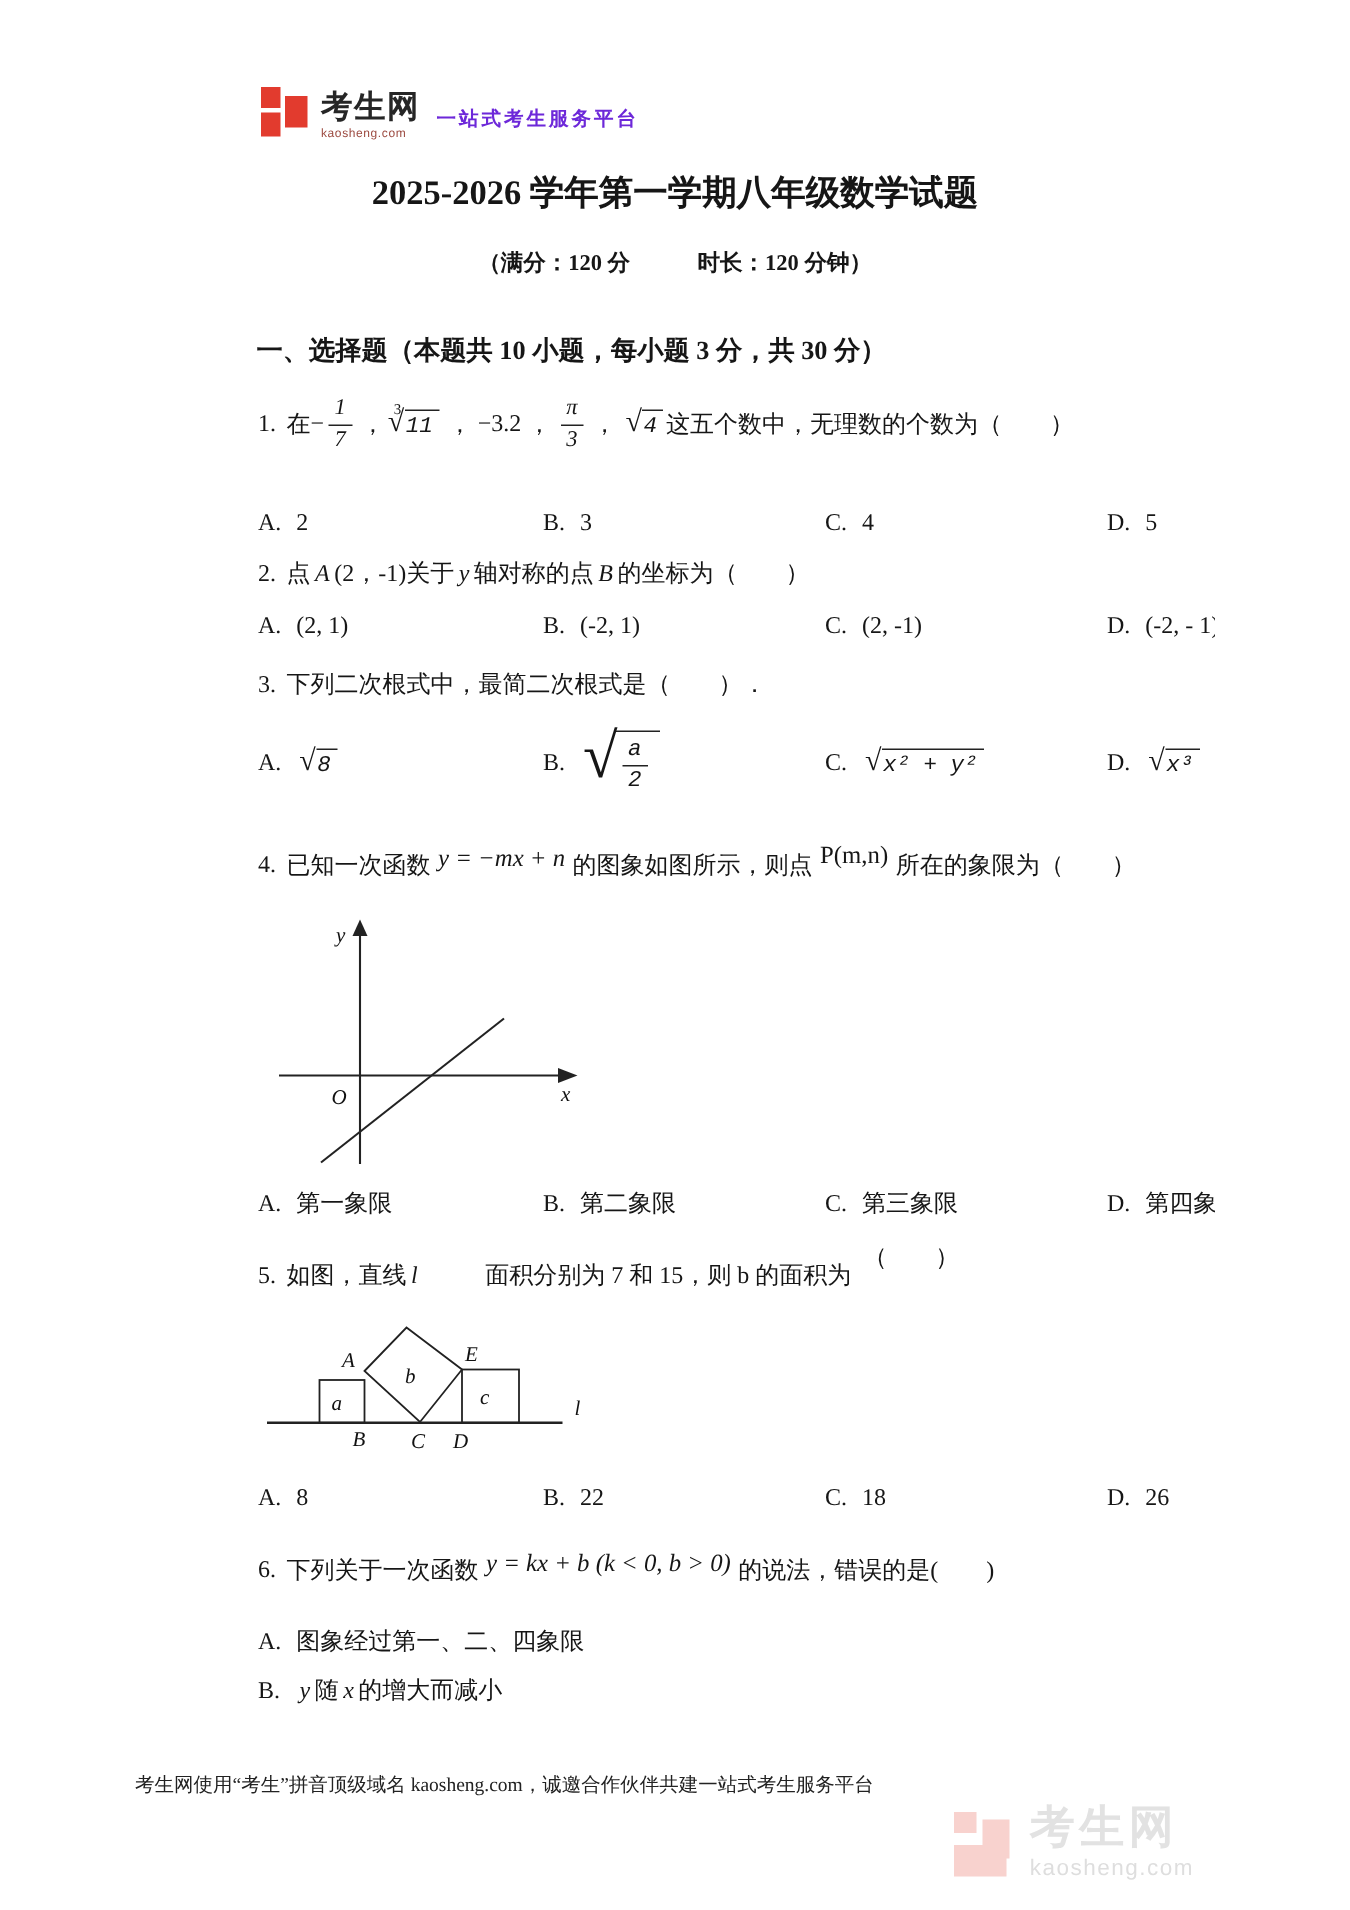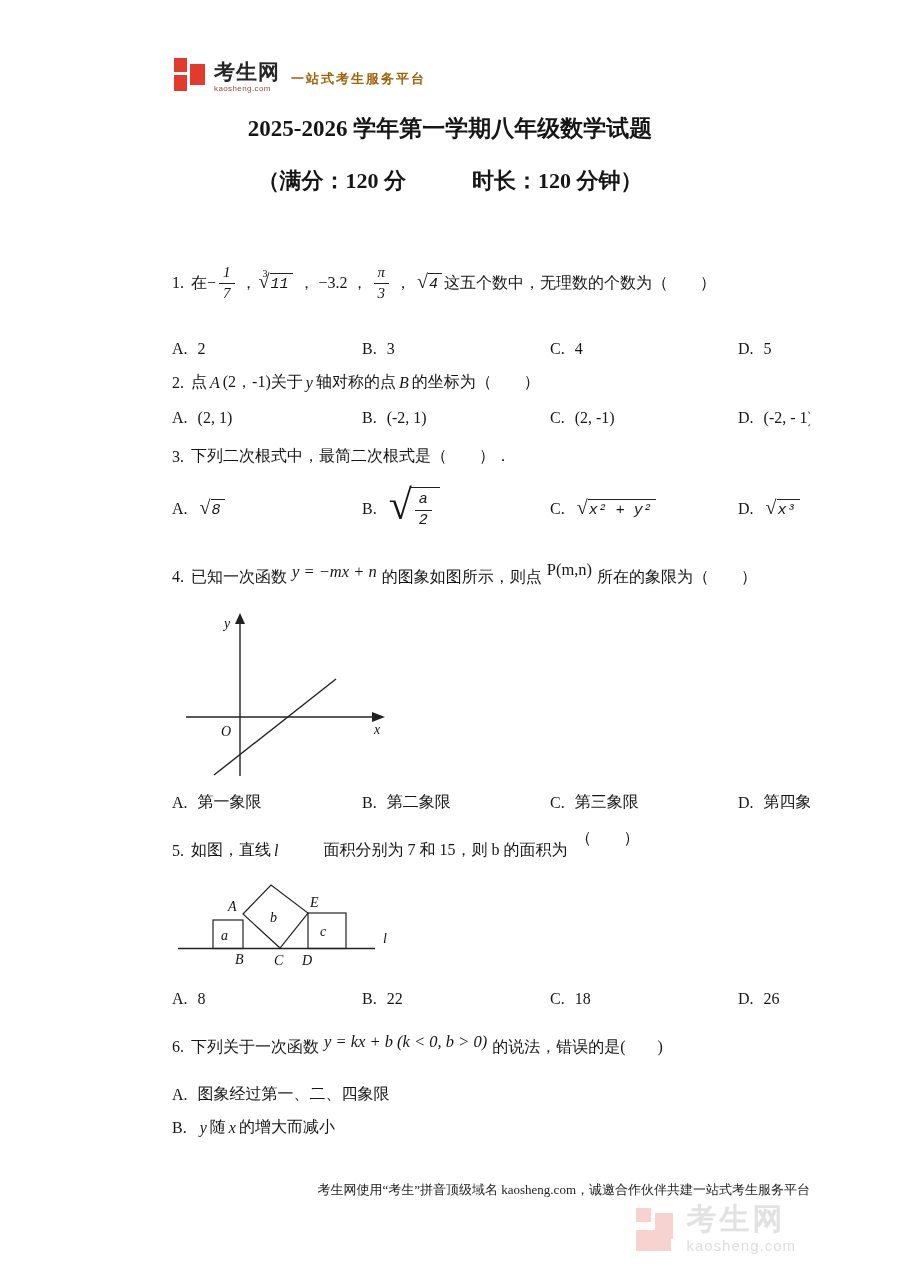--- a/index.html
+++ b/index.html
@@ -12,28 +12,28 @@
   .brand-icon { position:relative; width:33px; height:35px; margin-right:7px; }
   .brand-icon i { position:absolute; display:block; background:#e23b2e; }
   .brand-icon .b1 { left:0; top:0; width:13px; height:14px; }
   .brand-icon .b2 { left:16px; top:6px; width:15px; height:21px; }
   .brand-icon .b3 { left:0; top:17px; width:13px; height:16px; }
   .brand-text { display:flex; flex-direction:column; }
   .brand-name { font-family:"Liberation Sans", sans-serif; font-weight:bold; font-size:21px;
                 color:#262626; line-height:1; letter-spacing:1px; }
   .brand-domain { font-family:"Liberation Sans", sans-serif; font-size:8px; color:#9c4a40;
                   letter-spacing:.4px; margin-top:2px; }
-  .brand-tagline { font-size:13px; color:#a16207; font-weight:bold; letter-spacing:2px;
+  .brand-tagline { font-size:13px; color:#6d28d9; font-weight:bold; letter-spacing:2px;
                    margin-left:11px; margin-bottom:5px; }
 
   
   .title { position:absolute; top:113px; left:0; width:100%; text-align:center;
            font-size:23px; font-weight:bold; }
   .subtitle { position:absolute; top:166px; left:0; width:100%; text-align:center;
-              font-size:22px; font-weight:bold; }
+              font-size:15px; font-weight:bold; }
   .sec-head { position:absolute; left:81px; top:221px; font-size:17.5px; font-weight:bold; }
 
   
   .q { position:absolute; left:82px; font-size:16px; white-space:nowrap; }
   .qflex { display:flex; align-items:center; }
   .qno { margin-right:7px; }
   .sep { margin:0 4px; }
   .v { font-style:italic; margin:0 3px; }
   .fml { font-style:italic; position:relative; top:-5px; margin:0 5px; font-size:16.5px; }
   .pt  { position:relative; top:-7px; margin:0 5px; font-size:16.5px; }
@@ -75,21 +75,21 @@
 
   
   .graph { position:absolute; left:88px; top:612px; }
   .fig   { position:absolute; left:85px; top:870px; }
   svg line, svg polyline { stroke:#222; fill:none; }
   svg polygon.arrow, svg polygon.head { fill:#222; stroke:none; }
   svg rect, svg polygon.sq { fill:none; stroke:#222; stroke-width:1.2; }
   svg text { font-family:"Liberation Serif", serif; font-style:italic; font-size:14px; fill:#111; }
 
   
-  .footer { position:absolute; left:0; top:1181px; width:100%; text-align:right;
+  .footer { position:absolute; left:0; top:1181px; width:100%; text-align:left;
             font-size:13px; color:#222; }
   .wm { position:absolute; right:14px; top:1204px; display:flex; align-items:center; }
   .wm-icon { position:relative; width:40px; height:48px; margin-right:10px; }
   .wm-icon i { position:absolute; display:block; background:#f8d2ce; }
   .wm-icon .w1 { left:0; top:3px; width:15px; height:14px; }
   .wm-icon .w2 { left:19px; top:8px; width:18px; height:26px; }
   .wm-icon .w3 { left:0; top:25px; width:35px; height:21px; }
   .wm-text { display:flex; flex-direction:column; }
   .wm-name { font-family:"Liberation Sans", sans-serif; font-weight:bold; font-size:30px;
              line-height:1; color:#e2e2e2; letter-spacing:3px; }
@@ -109,20 +109,21 @@
     </div>
     <div class="brand-text">
       <span class="brand-name">考生网</span>
       <span class="brand-domain">kaosheng.com</span>
     </div>
     <span class="brand-tagline">一站式考生服务平台</span>
   </div>
 
   <h1 class="title">2025-2026 学年第一学期八年级数学试题</h1>
   <div class="subtitle">（满分：120 分　　　时长：120 分钟）</div>
+  <div class="sec-head">一、选择题（本题共 10 小题，每小题 3 分，共 30 分）</div>
 
   <div class="q q1 qflex">
     <span class="qno">1.</span>
     <span>在</span>
     <span class="minus">−</span>
     <span class="frac">
         <span class="fn">1</span>
         <span class="fd">7</span>
       </span>
     <span class="sep">，</span>

